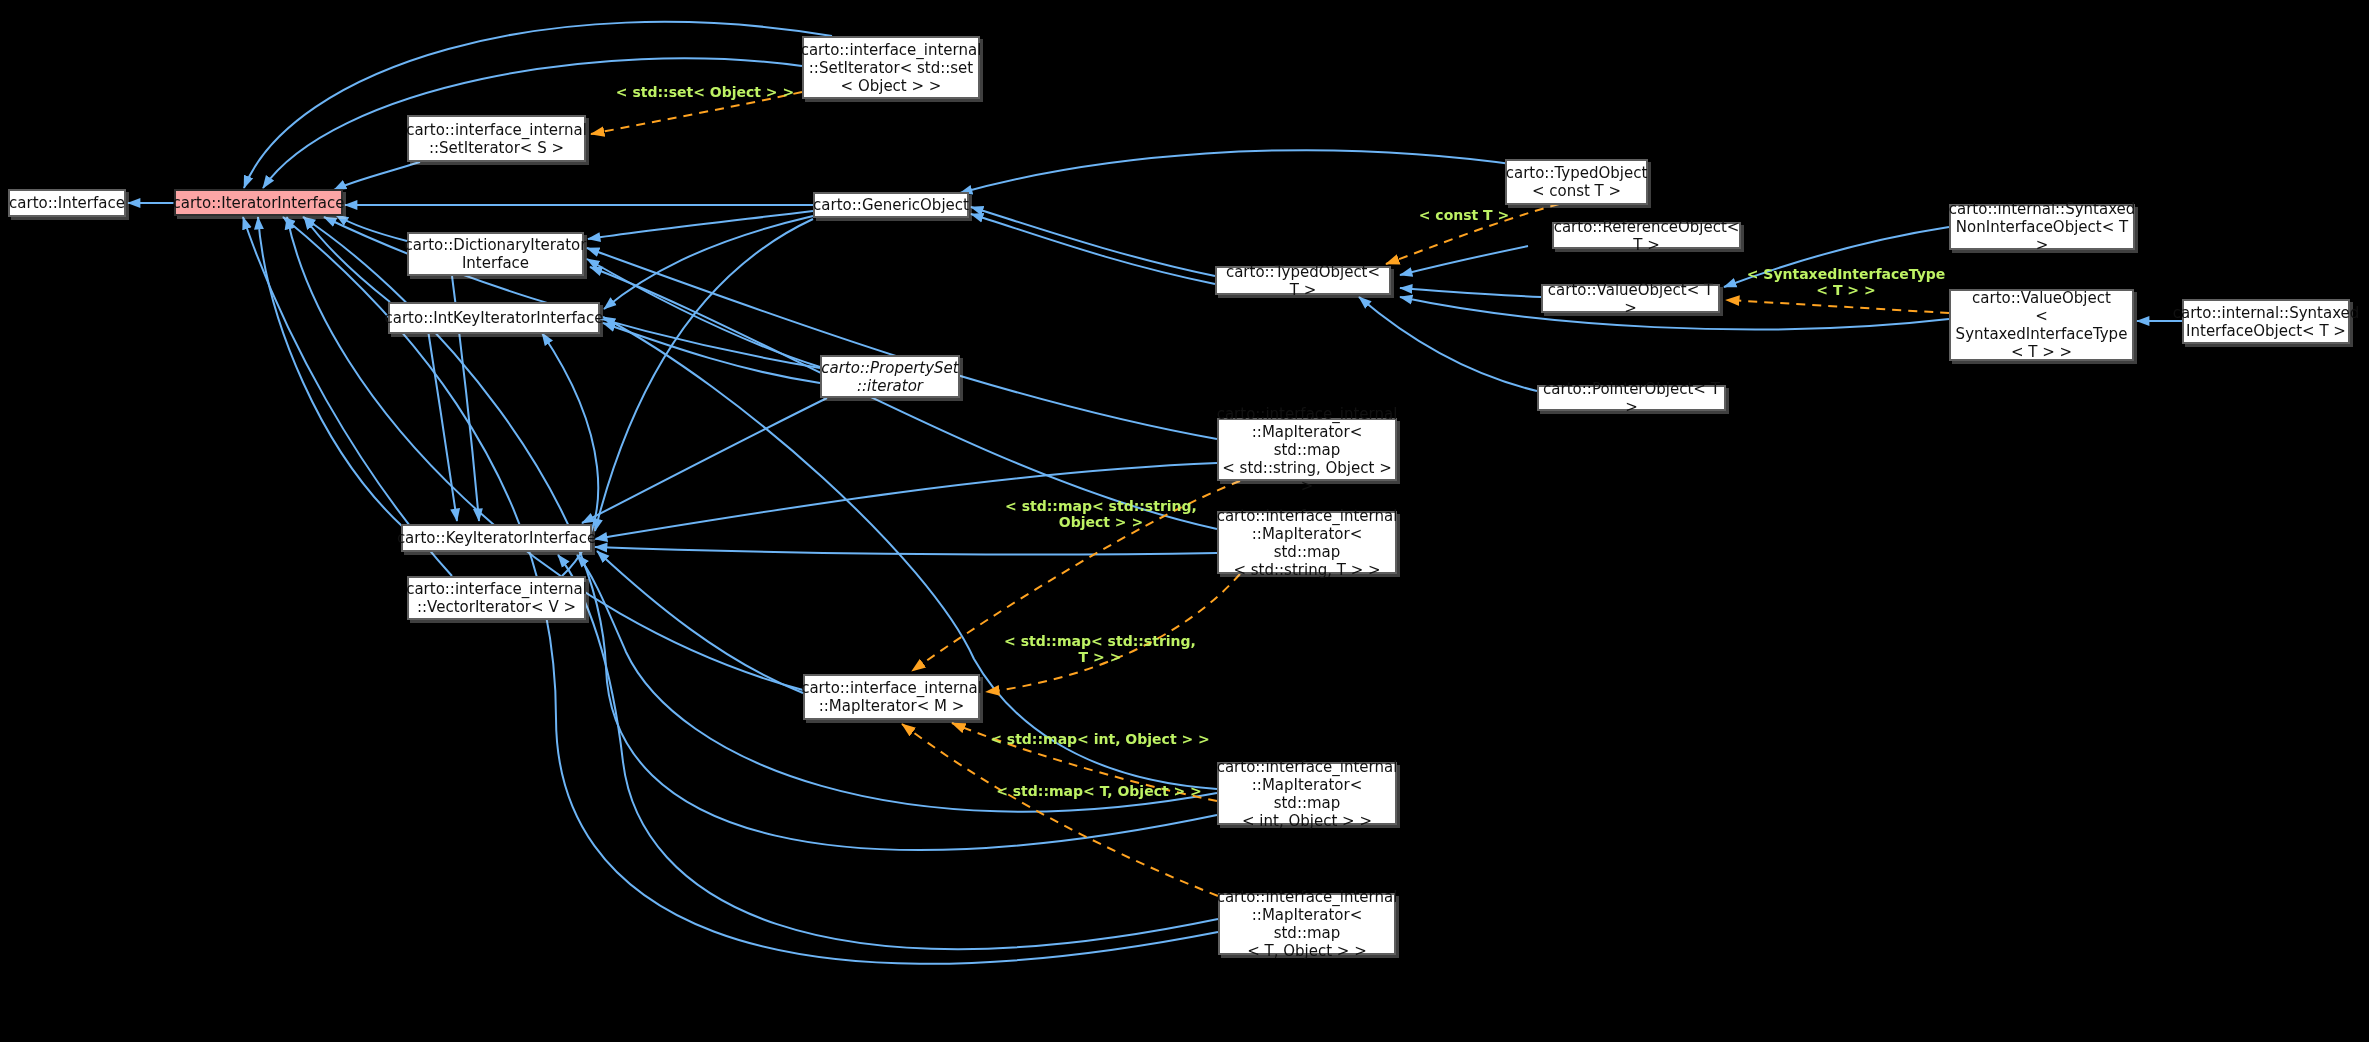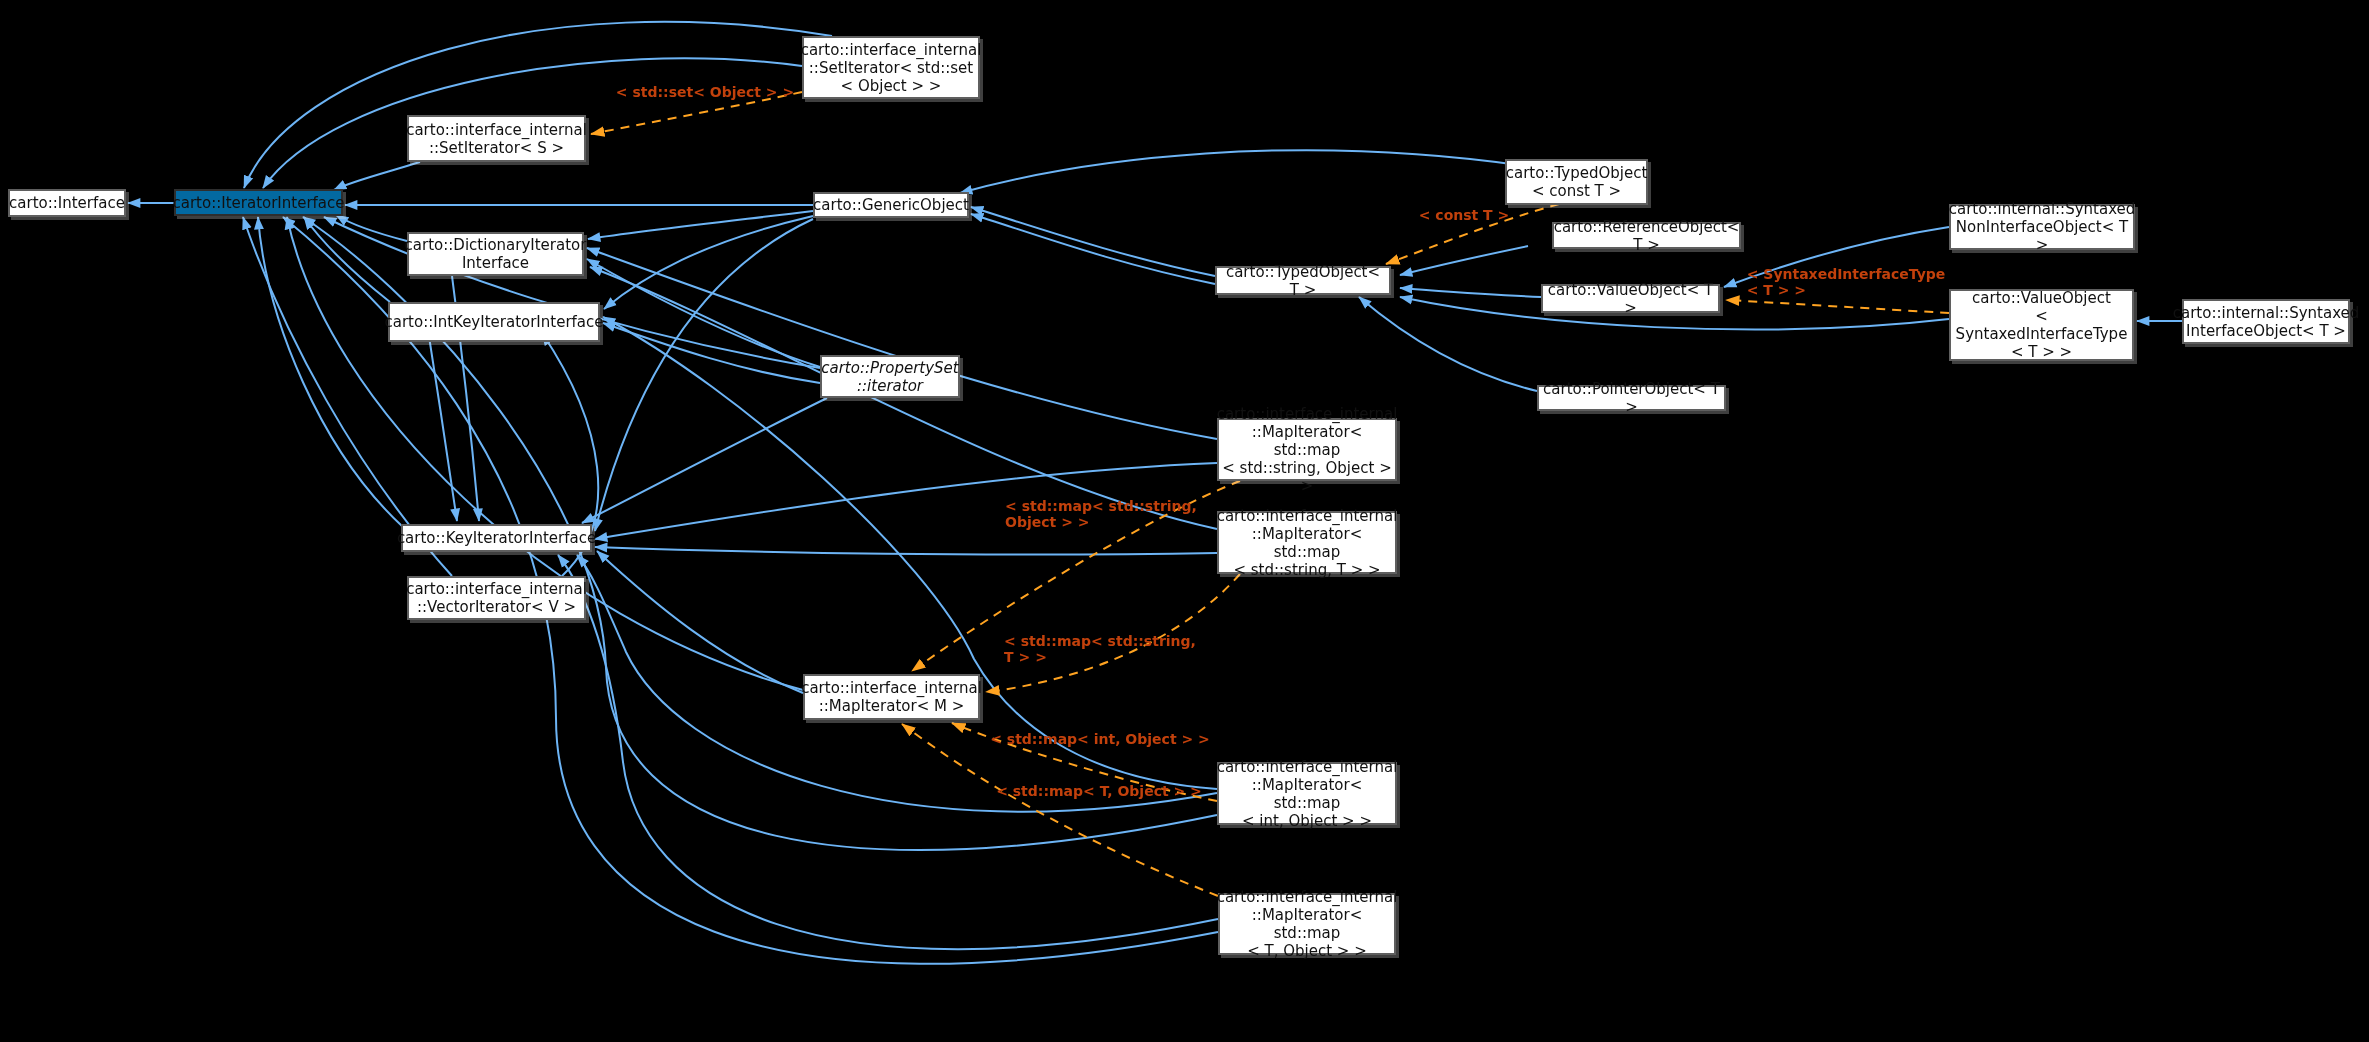--- a/index.html
+++ b/index.html
@@ -3,23 +3,23 @@
 <meta charset="utf-8">
 <style>
   html,body{margin:0;padding:0;background:#000;}
   #canvas{position:relative;width:2369px;height:1042px;background:#000;overflow:hidden;
           font-family:"DejaVu Sans","Liberation Sans",sans-serif;}
   #edges{position:absolute;left:0;top:0;width:2369px;height:1042px;}
   .node{position:absolute;box-sizing:border-box;background:#fff;border:2px solid #5f5f5f;
         box-shadow:3px 3px 0 rgba(225,225,225,0.28);color:#111;display:flex;align-items:center;
         justify-content:center;text-align:center;font-size:15px;line-height:18px;
         white-space:pre-line;padding:2px 4px;cursor:pointer;}
-  .node.selected{background:#0369a1;border-color:#2e2e2e;}
-  .edge-label{position:absolute;transform:translate(-50%,-50%);color:#c2410c;font-size:14px;
-        font-weight:600;line-height:16px;white-space:pre-line;}
+  .node.selected{background:#fca5a5;border-color:#2e2e2e;}
+  .edge-label{position:absolute;transform:translate(-50%,-50%);color:#bef264;font-size:14px;
+        font-weight:600;line-height:16px;text-align:center;white-space:pre-line;}
   path.edge{fill:none;stroke-width:2px;}
   path.edge.template{stroke-dasharray:9 7;}
 </style>
 </head>
 <body>
 
 <div id="canvas">
   <svg id="edges" viewBox="0 0 2369 1042">
     <defs>
       <marker id="arrow-blue" viewBox="0 0 10 8" refX="9" refY="4" markerWidth="14" markerHeight="11" orient="auto" markerUnits="userSpaceOnUse">
@@ -79,21 +79,21 @@
 <div class="node" style="left: 8px; top: 189px; width: 118px; height: 28px;">carto::Interface</div>
     <div class="node selected" style="left: 174px; top: 189px; width: 169px; height: 27px;">carto::IteratorInterface</div>
     <div class="node" style="left: 802px; top: 36px; width: 178px; height: 63px;">carto::interface_internal
 ::SetIterator&lt; std::set
 &lt; Object &gt; &gt;</div>
     <div class="node" style="left: 407px; top: 115px; width: 179px; height: 47px;">carto::interface_internal
 ::SetIterator&lt; S &gt;</div>
     <div class="node" style="left: 813px; top: 192px; width: 156px; height: 26px;">carto::GenericObject</div>
     <div class="node" style="left: 407px; top: 232px; width: 177px; height: 44px;">carto::DictionaryIterator
 Interface</div>
-    <div class="node" style="left: 388px; top: 302px; width: 212px; height: 40px;">carto::IntKeyIteratorInterface</div>
+    <div class="node" style="left: 388px; top: 302px; width: 212px; height: 32px;">carto::IntKeyIteratorInterface</div>
     <div class="node" style="left: 820px; top: 355px; width: 140px; height: 43px; font-style: italic;">carto::PropertySet
 ::iterator</div>
     <div class="node" style="left: 1505px; top: 159px; width: 143px; height: 46px;">carto::TypedObject
 &lt; const T &gt;</div>
     <div class="node" style="left: 1528px; top: 222px; width: 189px; height: 27px; margin-left: 24px;">carto::ReferenceObject&lt; T &gt;</div>
     <div class="node" style="left: 1215px; top: 266px; width: 176px; height: 29px;">carto::TypedObject&lt; T &gt;</div>
     <div class="node" style="left: 1541px; top: 284px; width: 179px; height: 29px;">carto::ValueObject&lt; T &gt;</div>
     <div class="node" style="left: 1949px; top: 204px; width: 186px; height: 46px;">carto::internal::Syntaxed
 NonInterfaceObject&lt; T &gt;</div>
     <div class="node" style="left: 1949px; top: 289px; width: 185px; height: 72px;">carto::ValueObject

